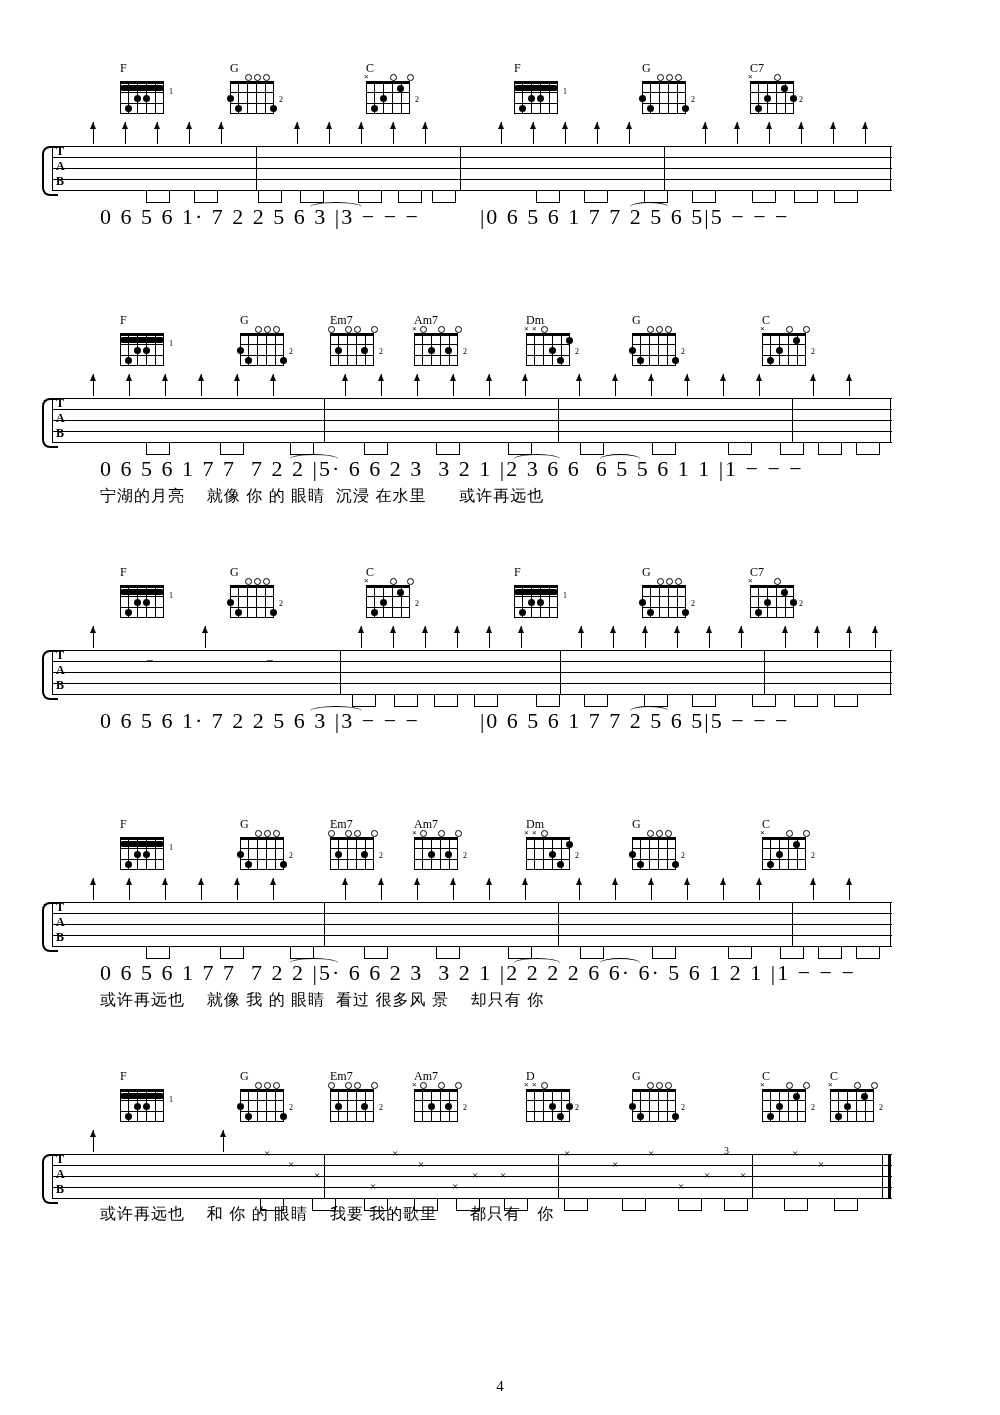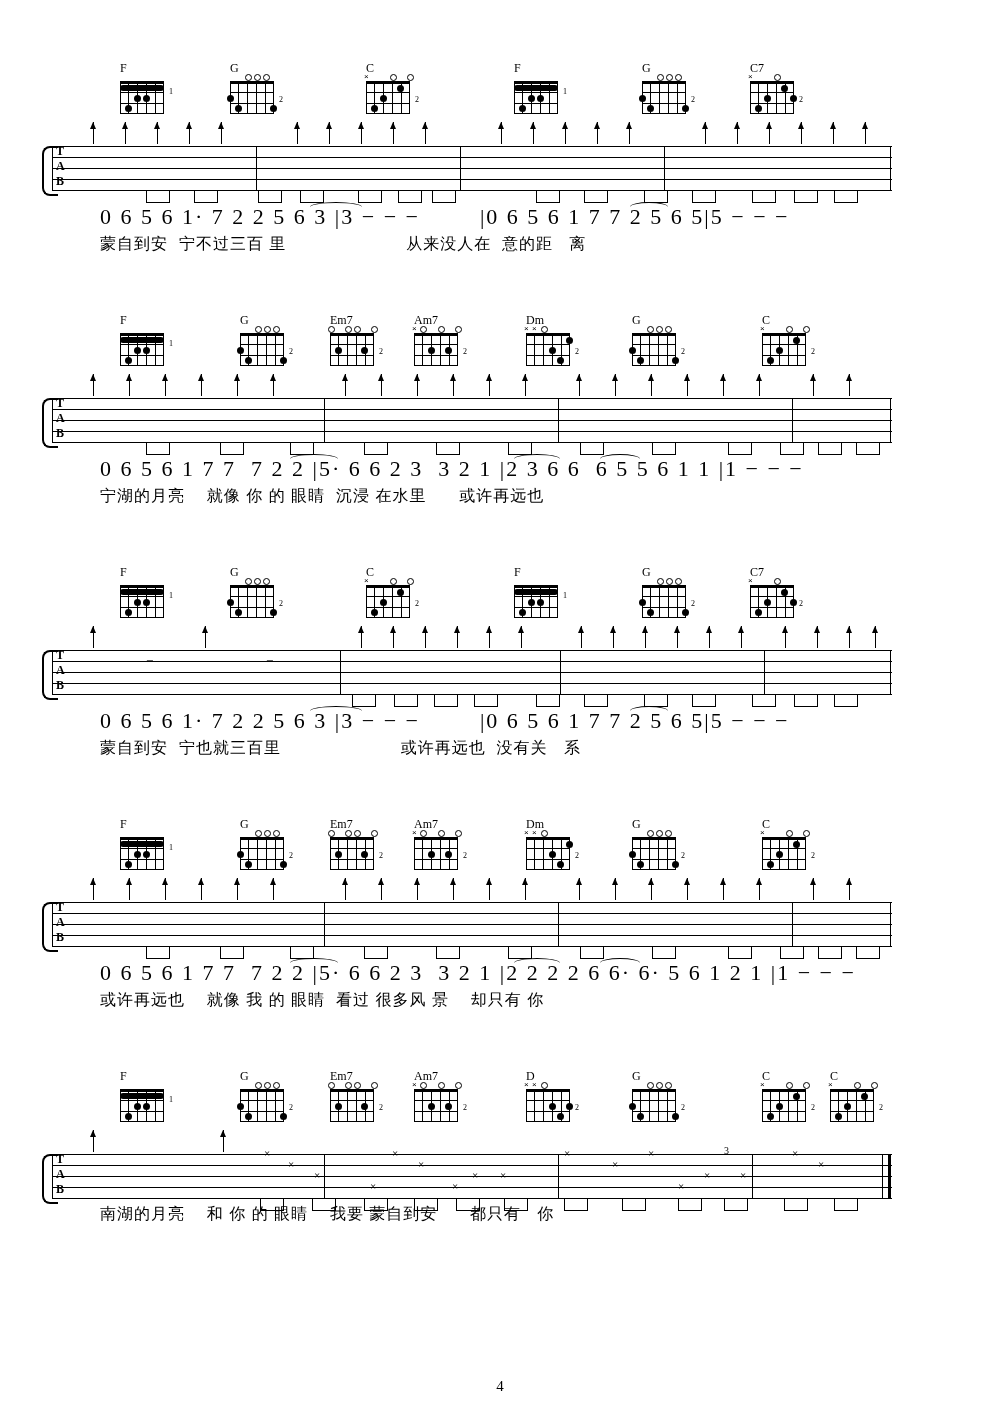--- a/index.html
+++ b/index.html
@@ -481,23 +481,20 @@
       <div class="rhy" style="left:640px; top:72px;"></div>
       <div class="rhy" style="left:700px; top:72px;"></div>
       <div class="rhy" style="left:742px; top:72px;"></div>
       <div class="rhy" style="left:782px; top:72px;"></div>
     </div>
 
     <div class="notation" style="margin-top:8px;">
       <div class="slur" style="left:210px; top:-2px; width:52px;"></div>
       <div class="slur" style="left:530px; top:-2px; width:38px;"></div>
       <div class="nums">0 6 5 6 1· 7 2 2 5 6 3 |3 − − −        |0 6 5 6 1 7 7 2 5 6 5|5 − − −</div>
-    </div>
-    <div class="lyrics">
-      <div class="lyr">蒙自到安  宁不过三百 里                      从来没人在  意的距   离</div>
     </div>
   </div>
 
   <div class="system" style="top:314px;">
     <div class="chords">
       <div class="chord" style="left:118px;">
         <div class="cname">F</div>
         <div class="grid">
           <div class="nut"></div>
           <div class="fret" style="top:17px;"></div>
@@ -1001,23 +998,20 @@
       <div class="rhy" style="left:640px; top:72px;"></div>
       <div class="rhy" style="left:700px; top:72px;"></div>
       <div class="rhy" style="left:742px; top:72px;"></div>
       <div class="rhy" style="left:782px; top:72px;"></div>
     </div>
 
     <div class="notation" style="margin-top:8px;">
       <div class="slur" style="left:210px; top:-2px; width:52px;"></div>
       <div class="slur" style="left:530px; top:-2px; width:38px;"></div>
       <div class="nums">0 6 5 6 1· 7 2 2 5 6 3 |3 − − −        |0 6 5 6 1 7 7 2 5 6 5|5 − − −</div>
-    </div>
-    <div class="lyrics">
-      <div class="lyr">蒙自到安  宁也就三百里                      或许再远也  没有关   系</div>
     </div>
   </div>
 
   <div class="system" style="top:818px;">
     <div class="chords">
       <div class="chord" style="left:118px;">
         <div class="cname">F</div>
         <div class="grid">
           <div class="nut"></div>
           <div class="fret" style="top:17px;"></div>
@@ -1520,18 +1514,18 @@
       <div class="rhy" style="left:452px; top:72px;"></div>
       <div class="rhy" style="left:512px; top:72px;"></div>
       <div class="rhy" style="left:570px; top:72px;"></div>
       <div class="rhy" style="left:626px; top:72px;"></div>
       <div class="rhy" style="left:672px; top:72px;"></div>
       <div class="rhy" style="left:732px; top:72px;"></div>
       <div class="rhy" style="left:782px; top:72px;"></div>
     </div>
 
     <div class="lyrics">
-      <div class="lyr">南湖的月亮    和 你 的 眼睛    我要 蒙自到安      都只有   你</div>
+      <div class="lyr">或许再远也    和 你 的 眼睛    我要 我的歌里      都只有   你</div>
     </div>
   </div>
 
   <div class="pagenum" style="top:1378px;">4</div>
 </div>
 
 </body></html>

